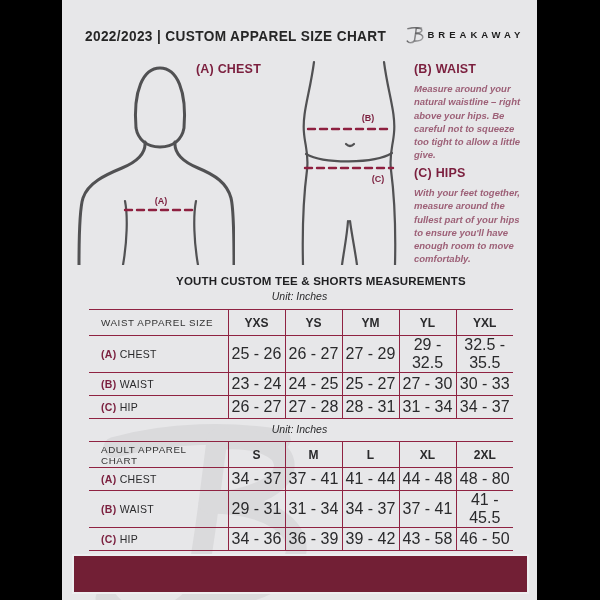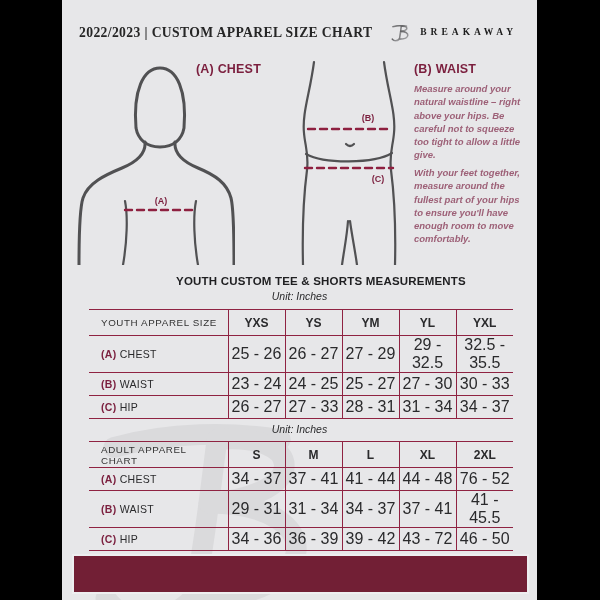--- a/index.html
+++ b/index.html
@@ -1,23 +1,23 @@
 <!DOCTYPE html>
 <html><head>
 <meta charset="utf-8">
 <style>
   * { margin:0; padding:0; box-sizing:border-box; }
   html,body { width:600px; height:600px; background:#000; font-family:"Liberation Sans", sans-serif; }
   #canvas { position:relative; width:600px; height:600px; background:#000; overflow:hidden; }
   #page { position:absolute; left:62px; top:0; width:475px; height:600px; background:#e7e7e9; }
 
   
-  .hdr { position:absolute; left:17px; right:20px; top:20px; height:24px; display:flex; align-items:center; justify-content:space-between;font-family:Liberation Serif, serif; }
+  .hdr { position:absolute; left:23px; right:20px; top:20px; height:24px; display:flex; align-items:flex-end; justify-content:space-between; }
   .hdr-title { font-size:14.5px; font-weight:700; color:#262626; letter-spacing:.4px; white-space:nowrap; transform:scaleX(.94); transform-origin:left center; }
-  .brand { display:flex; align-items:center; gap:7px; }
+  .brand { display:flex; align-items:center; }
   .brand-name { font-size:9.5px; font-weight:700; letter-spacing:4px; color:#1d1d1d; }
 
   
   .instr { position:absolute; }
   .instr h3 { font-size:12.5px; font-weight:700; color:#7b1f3e; letter-spacing:.2px; margin-bottom:6px; }
   .instr p { font-size:9.5px; font-style:italic; font-weight:600; line-height:1.4; color:#9d6077; }
 
   
   .fig { position:absolute; }
   .fig path { fill:none; stroke:#515153; stroke-width:3; stroke-linecap:round; }
@@ -112,30 +112,31 @@
         <text x="74" y="63" text-anchor="middle">(B)</text>
         <text x="84" y="124" text-anchor="middle">(C)</text>
       </svg>
 
       <div class="instr" style="left:352px; top:62px; width:112px;">
         <h3>(B) WAIST</h3>
         <p>Measure around your natural waistline – right above your hips. Be careful not to squeeze too tight to allow a little give.</p>
       </div>
 
       <div class="instr" style="left:352px; top:166px; width:116px;">
+        <h3>(C) HIPS</h3>
         <p>With your feet together, measure around the fullest part of your hips to ensure you'll have enough room to move comfortably.</p>
       </div>
 
       <div class="sec-title" style="top:275px;">YOUTH CUSTOM TEE &amp; SHORTS MEASUREMENTS</div>
       <div class="sec-unit" style="top:290px;">Unit: Inches</div>
 
       <table class="size-table" style="top:309px;">
         <thead>
           <tr>
-            <th class="label-col">YOUTH APPAREL SIZE</th>
+            <th class="label-col">WAIST APPAREL SIZE</th>
             <th>YXS</th>
             <th>YS</th>
             <th>YM</th>
             <th>YL</th>
             <th>YXL</th>
           </tr>
         </thead>
         <tbody>
           <tr>
             <td class="label-col"><span class="prefix">(A)</span> <span>CHEST</span></td>
@@ -149,21 +150,21 @@
             <td class="label-col"><span class="prefix">(B)</span> <span>WAIST</span></td>
             <td>23 - 24</td>
             <td>24 - 25</td>
             <td>25 - 27</td>
             <td>27 - 30</td>
             <td>30 - 33</td>
           </tr>
           <tr>
             <td class="label-col"><span class="prefix">(C)</span> <span>HIP</span></td>
             <td>26 - 27</td>
-            <td>27 - 33</td>
+            <td>27 - 28</td>
             <td>28 - 31</td>
             <td>31 - 34</td>
             <td>34 - 37</td>
           </tr>
         </tbody>
       </table>
 
       <div class="sec-unit" style="top:423px;">Unit: Inches</div>
 
       <table class="size-table" style="top:441px;">
@@ -177,36 +178,36 @@
             <th>2XL</th>
           </tr>
         </thead>
         <tbody>
           <tr>
             <td class="label-col"><span class="prefix">(A)</span> <span>CHEST</span></td>
             <td>34 - 37</td>
             <td>37 - 41</td>
             <td>41 - 44</td>
             <td>44 - 48</td>
-            <td>76 - 52</td>
+            <td>48 - 80</td>
           </tr>
           <tr>
             <td class="label-col"><span class="prefix">(B)</span> <span>WAIST</span></td>
             <td>29 - 31</td>
             <td>31 - 34</td>
             <td>34 - 37</td>
             <td>37 - 41</td>
             <td>41 - 45.5</td>
           </tr>
           <tr>
             <td class="label-col"><span class="prefix">(C)</span> <span>HIP</span></td>
             <td>34 - 36</td>
             <td>36 - 39</td>
             <td>39 - 42</td>
-            <td>43 - 72</td>
+            <td>43 - 58</td>
             <td>46 - 50</td>
           </tr>
         </tbody>
       </table>
 
       <div class="footer-bar"></div>
     </div>
   </div>
 </div>
 

